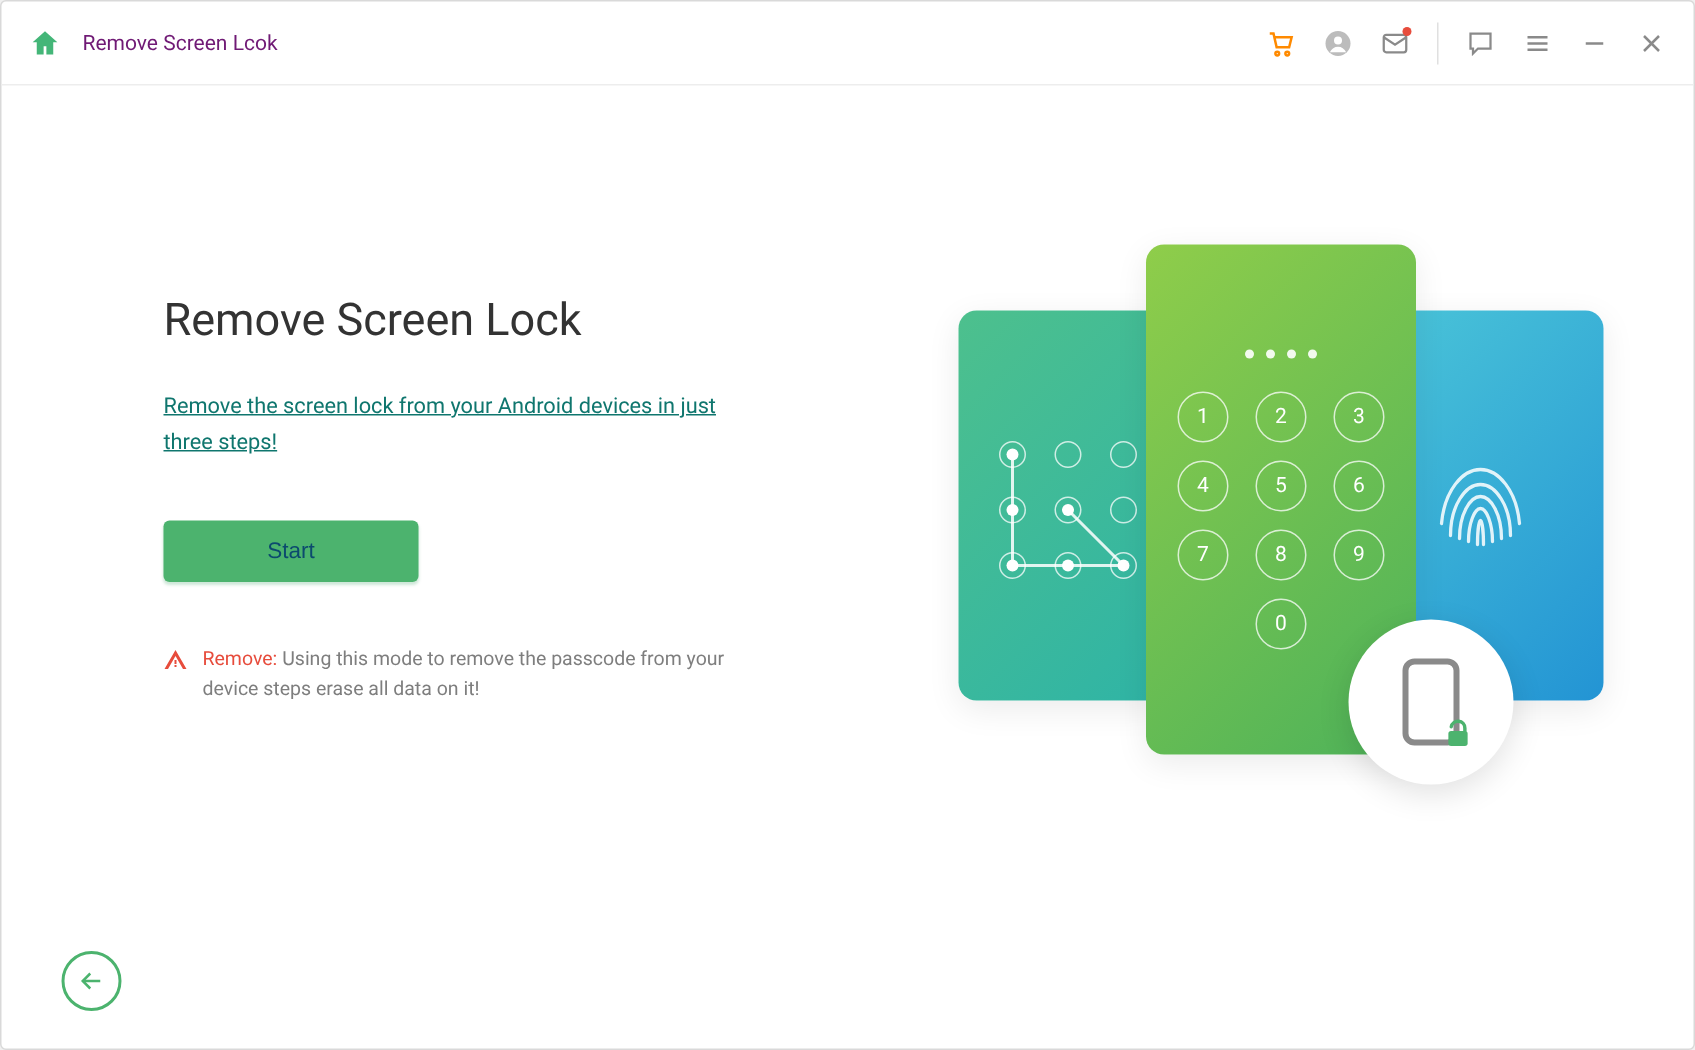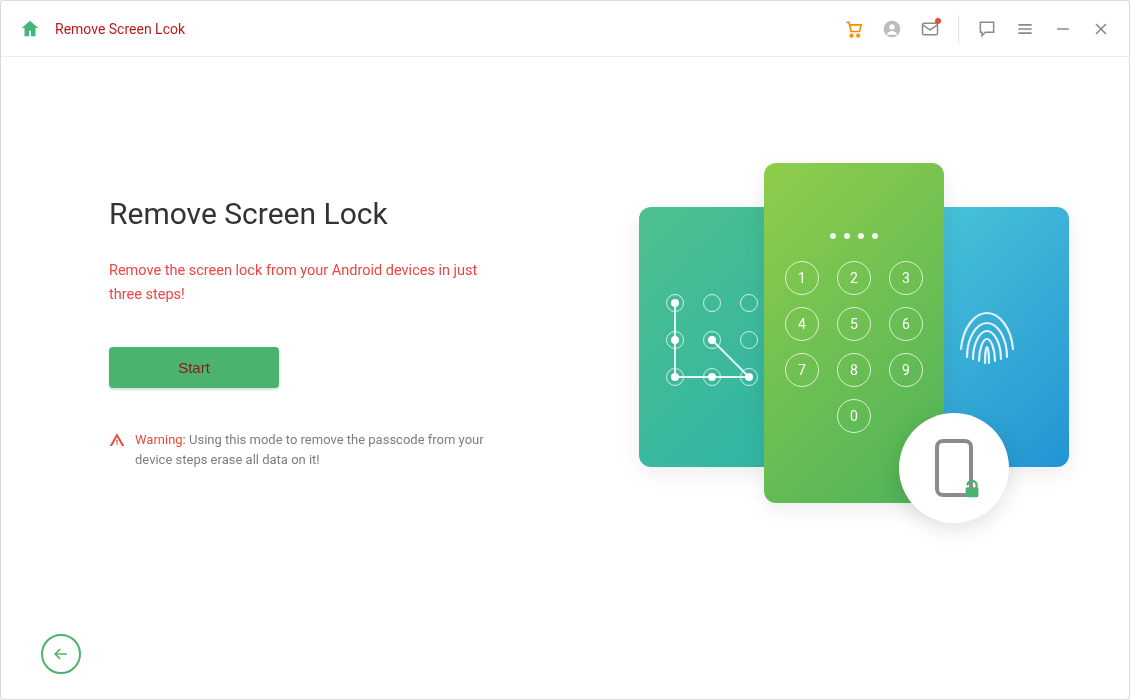--- a/index.html
+++ b/index.html
@@ -8,37 +8,37 @@
     width: 1130px; height: 700px; background: #fff; border: 1px solid #d9d9d9;
     border-radius: 4px; position: relative; overflow: hidden;
   }
   
   .titlebar {
     height: 56px; display: flex; align-items: center; padding: 0 18px;
     border-bottom: 1px solid #ededed; justify-content: space-between;
   }
   .titlebar-left { display: flex; align-items: center; gap: 14px; }
   .home-icon { width: 22px; height: 22px; color: #44b678; cursor: pointer; }
-  .title-text { font-size: 14px; color: #b91c1c; font-weight: 400; }
+  .title-text { font-size: 14px; color: #701a75; font-weight: 400; }
   .titlebar-right { display: flex; align-items: center; gap: 18px; }
   .titlebar-icon { width: 20px; height: 20px; color: #8a8a8a; cursor: pointer; position: relative; }
   .titlebar-icon.cart { color: #ff8a00; }
   .titlebar-sep { width: 1px; height: 28px; background: #e0e0e0; }
   .mail-dot { position: absolute; top: -1px; right: -1px; width: 6px; height: 6px; background: #e74c3c; border-radius: 50%; }
   
   .main {
     display: flex; height: calc(100% - 56px - 90px); padding: 0 60px 0 108px;
     align-items: center; justify-content: space-between;
   }
   .left-col { width: 430px; }
   .heading { font-size: 30px; font-weight: 400; color: #333; margin-bottom: 28px; }
-  .subtext { font-size: 14.5px; color: #ef4444; line-height: 1.65; margin-bottom: 40px; max-width: 400px; }
+  .subtext { font-size: 14.5px; color: #0f766e; line-height: 1.65; margin-bottom: 40px; max-width: 400px; text-decoration: underline; }
   .start-btn {
     display: inline-block; min-width: 170px; padding: 12px 0; background: #4cb36e;
-    color: #7f1d1d; font-size: 15px; border: none; border-radius: 4px; cursor: pointer;
+    color: #0c4a6e; font-size: 15px; border: none; border-radius: 4px; cursor: pointer;
     box-shadow: 0 2px 2px rgba(60,160,100,0.25); text-align: center;
   }
   .warning-block { margin-top: 42px; display: flex; gap: 10px; max-width: 400px; align-items: flex-start; }
   .warn-icon { width: 16px; height: 16px; color: #e74c3c; flex: none; margin-top: 2px; }
   .warn-text { font-size: 13px; color: #7e7e7e; line-height: 1.55; }
   .warn-label { color: #e74c3c; }
   
   .illus { position: relative; width: 430px; height: 340px; }
   .card {
     position: absolute; border-radius: 12px; box-shadow: 0 6px 22px rgba(0,0,0,0.08);
@@ -161,21 +161,21 @@
       <h1 class="heading">Remove Screen Lock</h1>
       <p class="subtext">Remove the screen lock from your Android devices in just three steps!</p>
       <button class="start-btn">Start</button>
       <div class="warning-block">
         <span class="warn-icon">
           <svg viewBox="0 0 24 24" fill="currentColor">
               <path d="M12 2L1 21h22L12 2zm0 6l7.5 13h-15L12 8zm-1 4h2v4h-2v-4zm0 5h2v2h-2v-2z"></path>
             </svg>
         </span>
         <p class="warn-text">
-          <span class="warn-label">Warning:</span><span> Using this mode to remove the passcode from your device steps erase all data on it!</span>
+          <span class="warn-label">Remove:</span><span> Using this mode to remove the passcode from your device steps erase all data on it!</span>
         </p>
       </div>
     </div>
 
     <div class="illus">
 
       <div class="card card-left">
         <div class="pattern">
           <svg class="pattern-svg" viewBox="0 0 110 110">
             <polyline points="18,18 18,55 18,92 55,92 92,92 55,55" fill="none" stroke="rgba(255,255,255,0.85)" stroke-width="2"></polyline>

